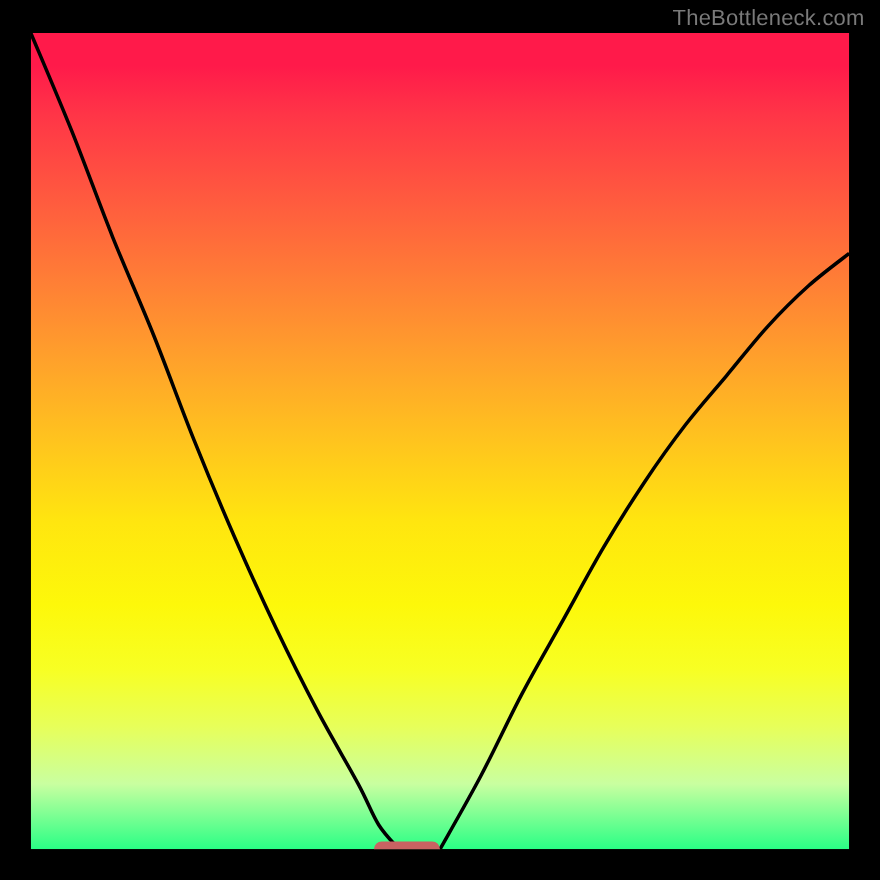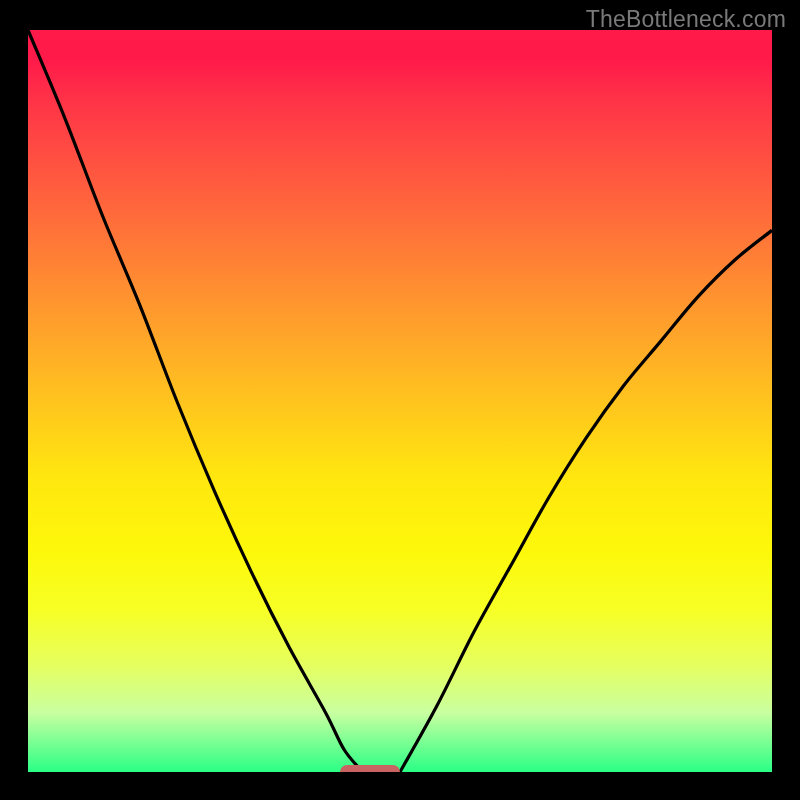--- a/index.html
+++ b/index.html
@@ -57,21 +57,21 @@
     position: absolute;
     height: 14px;
     border-radius: 7px;
     background: #c96262;
   }
   .watermark {
     position: absolute;
     top: 6px;
     right: 14px;
     color: #7a7a7a;
-    font-size: 23px;
+    font-size: 20px;
     letter-spacing: 0.2px;
     user-select: none;
   }
 </style>
 </head>
 <body>
 
 <div class="watermark">TheBottleneck.com</div>
 
 <div class="frame">

